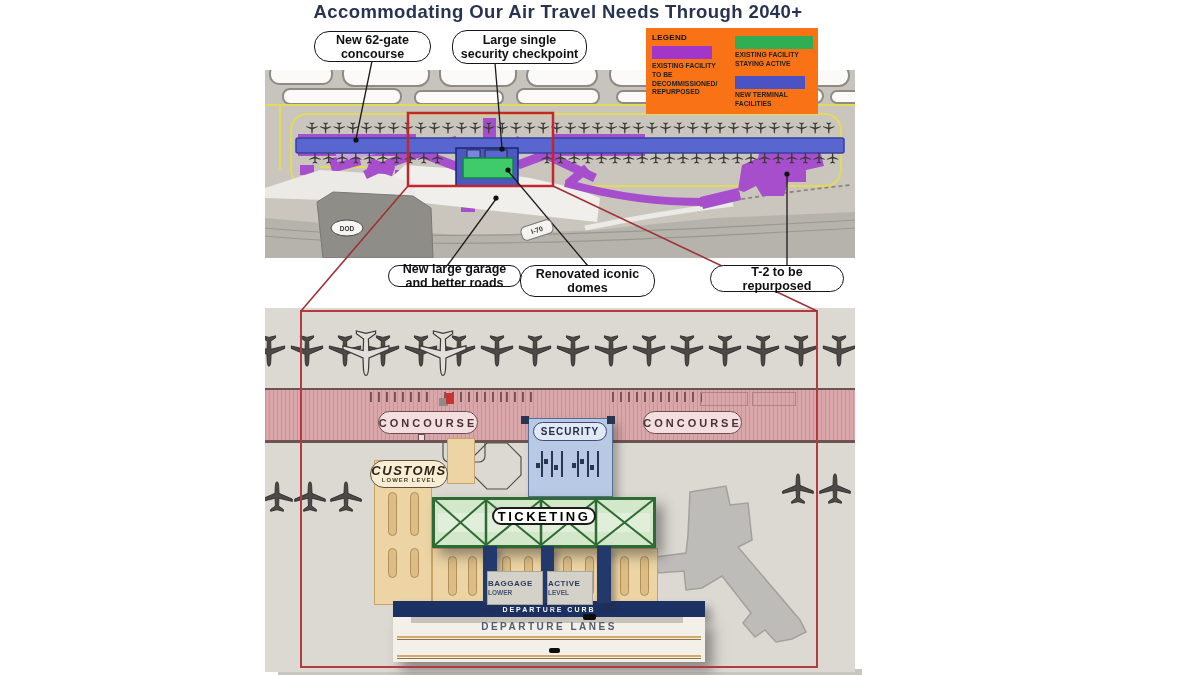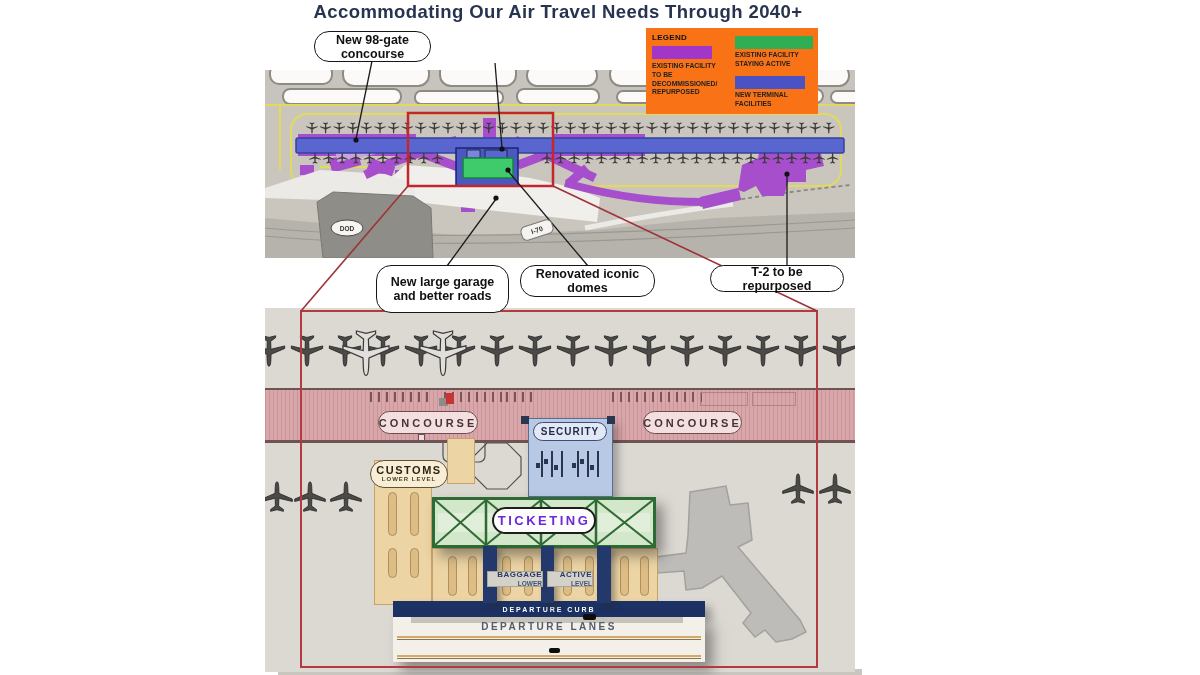--- a/index.html
+++ b/index.html
@@ -36,31 +36,31 @@
   #security-bldg { left:528px; top:418px; width:85px; height:79px; background:#b7c9e5;
     border:1.5px solid #5a6e94; box-shadow:5px 6px 8px rgba(40,40,40,.35); z-index:14; }
   #security-pill { left:533px; top:422px; width:74px; height:19px; background:#e2e9f4;
     border:1.5px solid #3f4c74; color:#1f2c4a; font-size:10px; letter-spacing:1px; z-index:16; border-radius:10px; }
   .sec-sq { position:absolute; width:8px; height:8px; background:#2a3550; z-index:15; }
   
   .tan { position:absolute; background:#ecd4a4; border:1px solid #c7a368; z-index:12; }
   .slot { position:absolute; width:9px; background:#dcbd86; border:1px solid #b29057; border-radius:5px; z-index:13; }
   #customs-pill { left:370px; top:460px; width:78px; height:28px; background:#f8eed6;
     border:1.5px solid #5f5138; border-radius:14px; color:#2e2413; flex-direction:column; z-index:15; }
-  #customs-pill .l1 { font-size:11px; font-weight:bold; letter-spacing:1.5px; line-height:1; }
+  #customs-pill .l1 { font-size:13px; font-weight:bold; letter-spacing:1.5px; line-height:1;font-style:italic; }
   #customs-pill .l2 { font-size:6px; font-weight:bold; letter-spacing:1px; line-height:1.2; color:#4a3d22; }
   
   #ticketing { left:432px; top:497px; width:224px; height:51px; background:#d3e7cb;
     border:3px solid #2e6b34; box-shadow:7px 8px 12px rgba(40,40,40,.45); z-index:16; }
-  #ticketing-pill { left:492px; top:507px; width:104px; height:27px; background:#fdfdfb;
-    border:2px solid #1d1d1d; border-radius:14px; color:#6d28d9; font-size:13px; letter-spacing:2.5px; z-index:18; }
+  #ticketing-pill { left:492px; top:507px; width:104px; height:18px; background:#fdfdfb;
+    border:2px solid #1d1d1d; border-radius:14px; color:#000000; font-size:13px; letter-spacing:2.5px; z-index:18; }
   .navy-bar { position:absolute; top:546px; height:57px; background:#24396b;
     box-shadow:4px 4px 6px rgba(40,40,40,.4); z-index:17; }
-  .lvl-label { position:absolute; top:571px; height:16px; background:#d4d1c9; border:1px solid #aaa79f;
-    display:flex; flex-direction:column; align-items:flex-end; justify-content:center; z-index:18; }
+  .lvl-label { position:absolute; top:571px; height:34px; background:#d4d1c9; border:1px solid #aaa79f;
+    display:flex; flex-direction:column; align-items:flex-start; justify-content:center; z-index:18; }
   .lvl-label .l1 { font-size:8px; font-weight:bold; color:#2b3a5e; line-height:1.1; letter-spacing:.5px; }
   .lvl-label .l2 { font-size:6.5px; font-weight:bold; color:#44536f; line-height:1.1; }
   
   #departure-curb { left:393px; top:601px; width:312px; height:16px; background:#1d3264;
     display:flex; align-items:center; justify-content:center; color:#fff;
     font-size:7px; font-weight:bold; letter-spacing:2px; z-index:16;
     box-shadow:6px 6px 8px rgba(50,50,50,.4); }
   #lanes-area { left:393px; top:617px; width:312px; height:45px; background:#f3f0e9;
     box-shadow:8px 9px 12px rgba(60,60,60,.5); z-index:16; }
   #gray-strip { left:411px; top:617px; width:272px; height:6px; background:#c6c3bb; z-index:17; }
@@ -83,21 +83,22 @@
   <svg width="0" height="0" style="position:absolute">
     <defs>
       <symbol id="plane" viewBox="0 0 24 26">
         <path d="M12 0.8 C12.8 0.8 13.2 2.5 13.3 4.5 L13.5 9.5 L23.5 13.8 L23.5 15.6 L13.4 13.2 L13.2 19 L16.8 21.6 L16.8 23 L12 21.8 L7.2 23 L7.2 21.6 L10.8 19 L10.6 13.2 L0.5 15.6 L0.5 13.8 L10.5 9.5 L10.7 4.5 C10.8 2.5 11.2 0.8 12 0.8 Z"></path>
       </symbol>
     </defs>
   </svg>
 
   <div class="abs" id="page-title">Accommodating Our Air Travel Needs Through 2040+</div>
 
-  <div class="callout" style="left:314px;top:31px;width:117px;height:31px;">New 98-gate concourse</div>
+  <div class="callout" style="left:314px;top:31px;width:117px;height:31px;">New 62-gate concourse</div>
+  <div class="callout" style="left:452px;top:30px;width:135px;height:34px;">Large single security checkpoint</div>
 
   <div class="abs" id="legend">
     <div class="head">LEGEND</div>
     <div class="swatch" style="left: 6px; top: 18px; width: 60px; background: rgb(161, 54, 201);"></div>
     <div class="leg-cap" style="left:6px;top:34px;width:74px;">EXISTING FACILITY TO BE DECOMMISSIONED/ REPURPOSED</div>
     <div class="swatch" style="left: 89px; top: 8px; width: 78px; background: rgb(47, 174, 84);"></div>
     <div class="leg-cap" style="left:89px;top:23px;width:80px;">EXISTING FACILITY STAYING ACTIVE</div>
     <div class="swatch" style="left: 89px; top: 48px; width: 70px; background: rgb(74, 82, 196);"></div>
     <div class="leg-cap" style="left:89px;top:63px;width:80px;">NEW TERMINAL FACILITIES</div>
   </div>
@@ -397,21 +398,21 @@
   <div class="abs" id="lanes-label">DEPARTURE LANES</div>
   <div class="lane-line" style="top:636px;height:2px;background:#d2a968;"></div>
   <div class="lane-line" style="top:639px;height:1px;background:#8f7340;"></div>
   <div class="lane-line" style="top:655px;height:2px;background:#d2a968;"></div>
   <div class="lane-line" style="top:658px;height:1px;background:#8f7340;"></div>
   <div class="car" style="left:583px;top:614px;width:13px;height:6px;"></div>
   <div class="car" style="left:549px;top:648px;width:11px;height:5px;"></div>
 
   <div class="abs" id="detail-red-box"></div>
 
-  <div class="callout" style="left:376px;top:265px;width:133px;height:48px;">New large garage and better roads</div>
+  <div class="callout" style="left:388px;top:265px;width:133px;height:22px;">New large garage and better roads</div>
   <div class="callout" style="left:520px;top:265px;width:135px;height:32px;">Renovated iconic domes</div>
   <div class="callout" style="left:710px;top:265px;width:134px;height:27px;">T-2 to be repurposed</div>
 
   <svg class="abs" id="overlay" width="1200" height="675" viewBox="0 0 1200 675">
     <g stroke="#9e3238" stroke-width="1.6">
       <line x1="408" y1="186" x2="301" y2="311"></line>
       <line x1="553" y1="186" x2="817" y2="311"></line>
     </g>
     <g stroke="#1a1a1a" stroke-width="1.3">
       <line x1="372" y1="61" x2="356" y2="139"></line>

